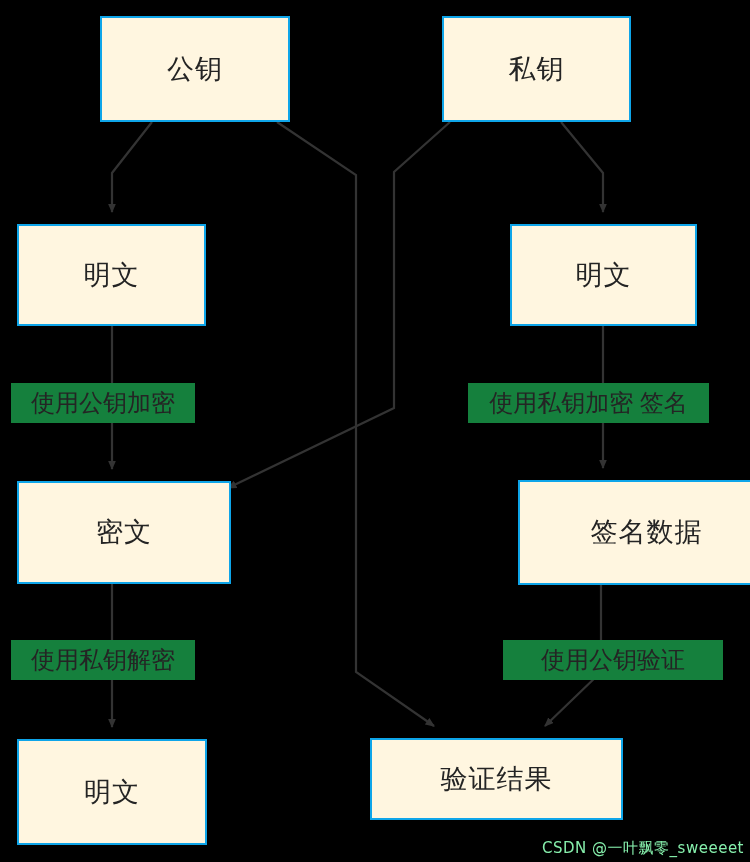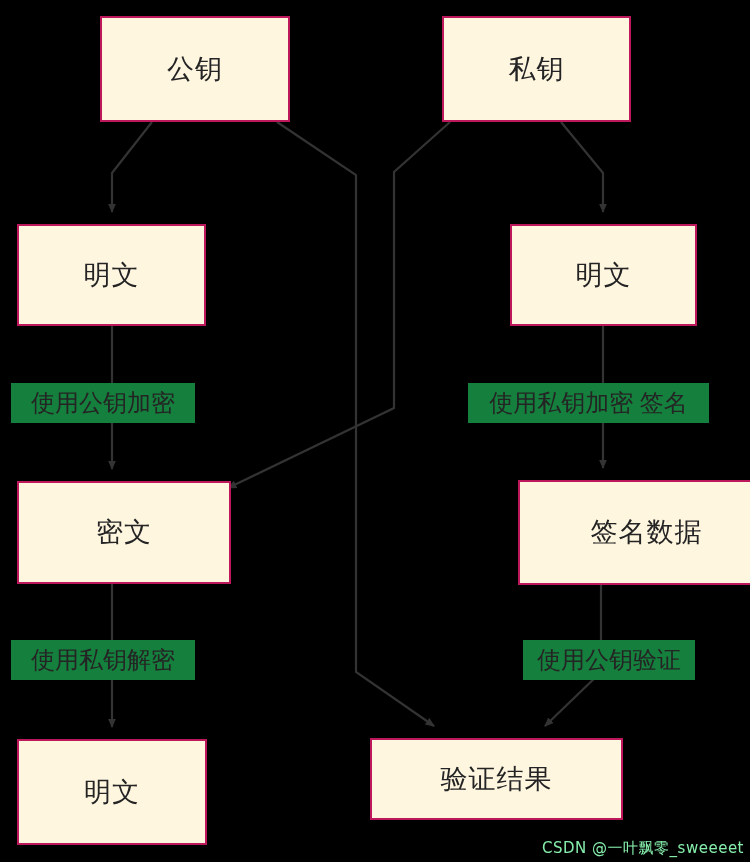--- a/index.html
+++ b/index.html
@@ -19,21 +19,21 @@
     position: absolute;
     left: 0;
     top: 0;
     width: 750px;
     height: 862px;
   }
   .node {
     position: absolute;
     box-sizing: border-box;
     background: #fff6e0;
-    border: 2px solid #be185d;
+    border: 2px solid #0ea5e9;
     display: flex;
     align-items: center;
     justify-content: center;
     color: #242424;
     font-size: 27px;
     letter-spacing: 1px;
     line-height: 1;
     white-space: nowrap;
   }
   .edge-label {
@@ -126,19 +126,19 @@
   </div>
 
   <div class="edge-label" style="left:468px; top:383px; width:241px; height:40px;">
     <span>使用私钥加密 签名</span>
   </div>
 
   <div class="edge-label" style="left:11px; top:640px; width:184px; height:40px;justify-content:center;">
     <span>使用私钥解密</span>
   </div>
 
-  <div class="edge-label" style="left:503px; top:640px; width:172px; height:40px;margin-left:20px;">
+  <div class="edge-label" style="left:503px; top:640px; width:220px; height:40px;">
     <span>使用公钥验证</span>
   </div>
 
   <div class="watermark">CSDN @一叶飘零_sweeeet</div>
 
 </div>
 
 </body></html>

